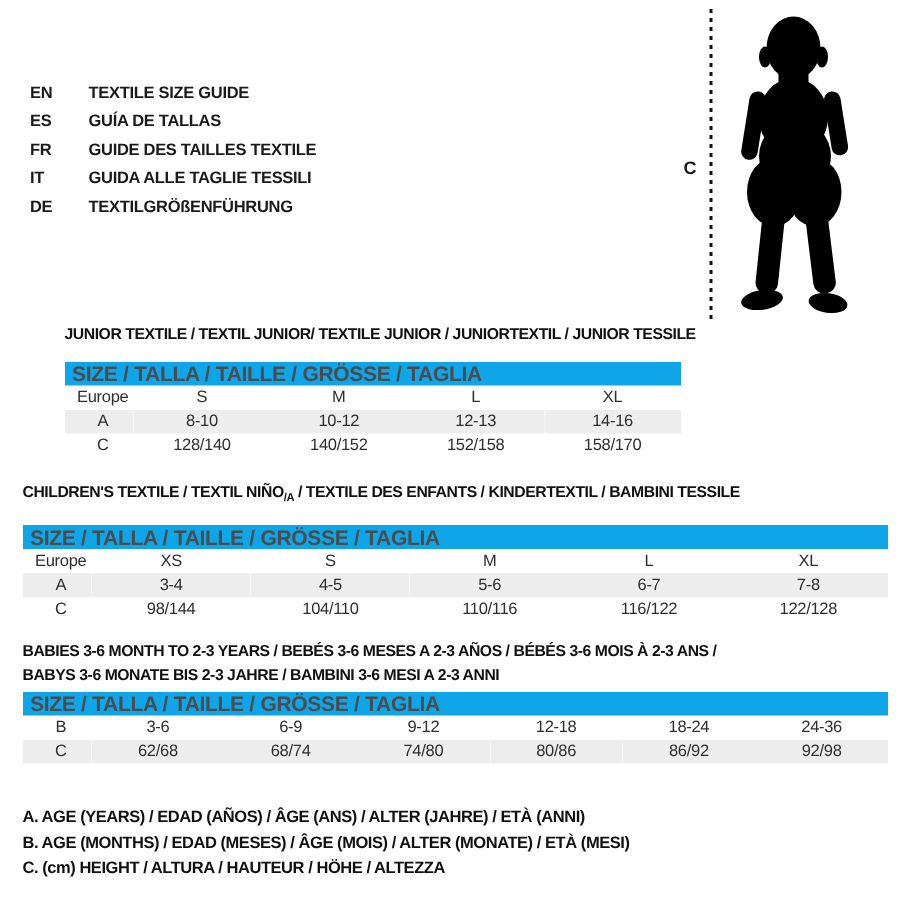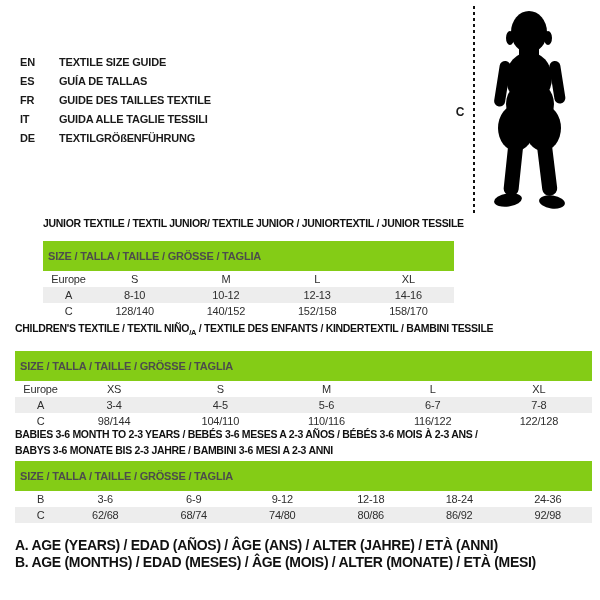--- a/index.html
+++ b/index.html
@@ -34,33 +34,33 @@
   .sec-title-line{
     font-size:10.5px;font-weight:bold;line-height:16px;
     letter-spacing:-0.3px;white-space:nowrap;color:#111;
   }
   .title-gap{height:3px;}
   table.size-table{
     width:100%;border-collapse:collapse;table-layout:fixed;
   }
   table.size-table td{overflow:hidden;}
   td.bar{
-    background:#84cc16;color:#4c4c4c;font-weight:bold;font-size:11px;
-    letter-spacing:-0.2px;height:30px;padding:0 0 0 5px;white-space:nowrap;
+    background:#0ea5e9;color:#4c4c4c;font-weight:bold;font-size:14px;
+    letter-spacing:-0.2px;height:15px;padding:0 0 0 5px;white-space:nowrap;
   }
   tbody td{
     height:16px;text-align:center;font-size:11px;color:#2e2e2e;
     padding:0;white-space:nowrap;letter-spacing:-0.2px;
   }
   tbody td.row-label{text-align:center;padding-left:5px;}
   tr.shaded{background:#ededed;}
   
   .notes{position:absolute;top:537px;left:15px;}
   .note-line{
-    font-size:14px;font-weight:bold;line-height:17px;
+    font-size:11px;font-weight:bold;line-height:17px;
     letter-spacing:-0.3px;white-space:nowrap;color:#111;
   }
 </style>
 </head>
 <body>
 
 <div class="lang-block">
   <div class="lang-row">
     <span class="lang-code">EN</span>
     <span class="lang-title">TEXTILE SIZE GUIDE</span>
@@ -227,13 +227,14 @@
           <td>86/92</td>
           <td>92/98</td>
         </tr>
       </tbody>
   </table>
 </section>
 
 <div class="notes">
   <div class="note-line">A. AGE (YEARS) / EDAD (AÑOS) / ÂGE (ANS) / ALTER (JAHRE) / ETÀ (ANNI)</div>
   <div class="note-line">B. AGE (MONTHS) / EDAD (MESES) / ÂGE (MOIS) / ALTER (MONATE) / ETÀ (MESI)</div>
+  <div class="note-line">C. (cm) HEIGHT / ALTURA / HAUTEUR / HÖHE / ALTEZZA</div>
 </div>
 
 </body></html>

